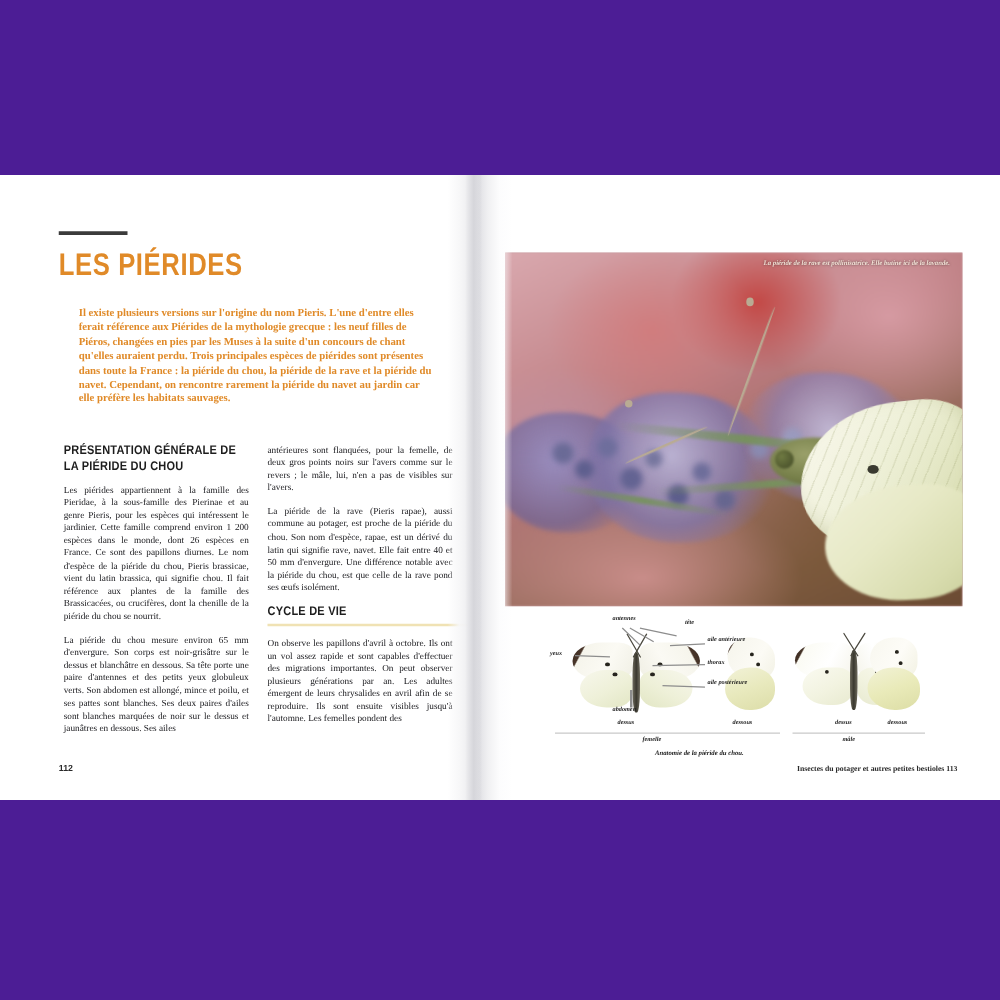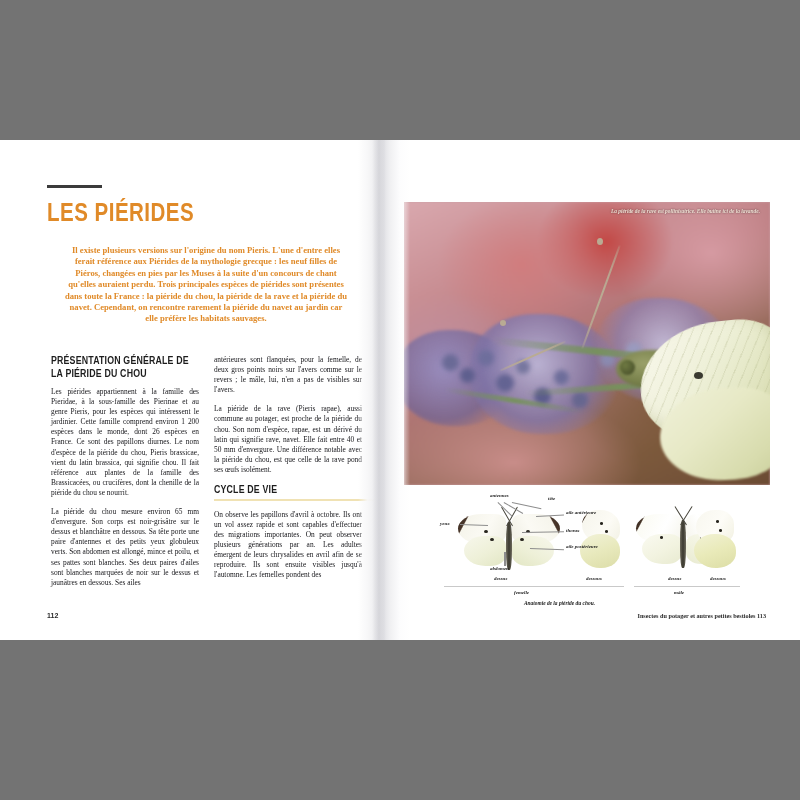--- a/index.html
+++ b/index.html
@@ -1,18 +1,18 @@
 <!DOCTYPE html>
 <html><head>
 <meta charset="utf-8">
 <style>
   html,body{margin:0;padding:0;background:#ffffff;}
   body{width:800px;height:800px;overflow:hidden;font-family:"Liberation Serif",serif;}
 
-  #spread{position:absolute;left:0;top:0;width:800px;height:800px;background:#737373;}
+  #spread{position:absolute;left:0;top:0;width:800px;height:800px;background:#4c1d95;}
 
   
   .book{position:absolute;left:0;top:140px;width:800px;height:500px;background:#ffffff;}
 
   
   .gutter{position:absolute;left:358px;top:0;width:52px;height:500px;
     background:linear-gradient(to right,
        rgba(255,255,255,0) 0%,
        rgba(247,247,248,0.95) 18%,
        rgba(233,233,236,1) 40%,
@@ -30,21 +30,21 @@
 
   .rule-top{position:absolute;left:17px;top:45px;width:55px;height:3px;background:#3b3b3b;}
 
   .title{position:absolute;left:17px;top:58px;
     font-family:"Liberation Sans",sans-serif;font-weight:bold;
     font-size:25px;letter-spacing:0.6px;color:#e08a28;
     transform:scaleX(0.82);transform-origin:left top;white-space:nowrap;}
 
   .intro{position:absolute;left:33px;top:105px;width:286px;
     color:#e08a28;font-size:8.6px;line-height:11.4px;
-    font-family:"Liberation Serif",serif;font-weight:bold;text-align:center;}
+    font-family:"Liberation Serif",serif;font-weight:bold;text-align:left;}
 
   .cols{position:absolute;left:17px;top:215px;width:325px;height:250px;}
   .col{position:absolute;top:0;width:148px;}
   .col-a{left:4px;}
   .col-b{left:167px;}
 
   h3.sec{font-family:"Liberation Sans",sans-serif;font-weight:bold;
     font-size:10px;letter-spacing:0.2px;color:#1d1d1d;margin:0 0 7px 0;
     line-height:12.5px;transform:scaleX(0.88);transform-origin:left top;white-space:nowrap;}
   h3.sec.underlined{position:relative;padding-bottom:4px;margin-bottom:9px;}

